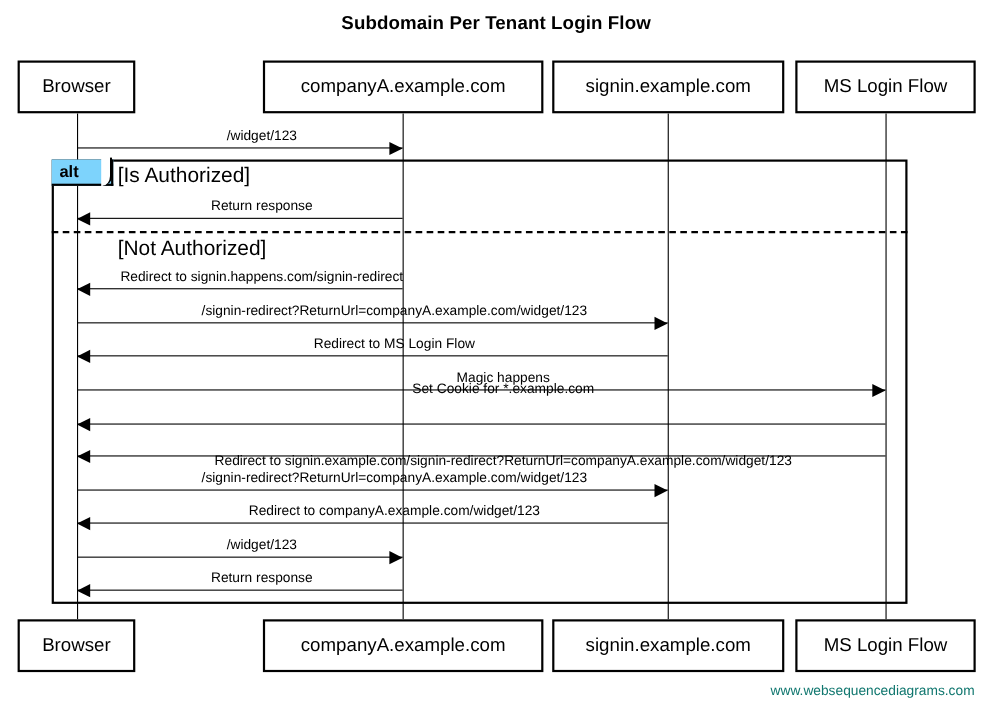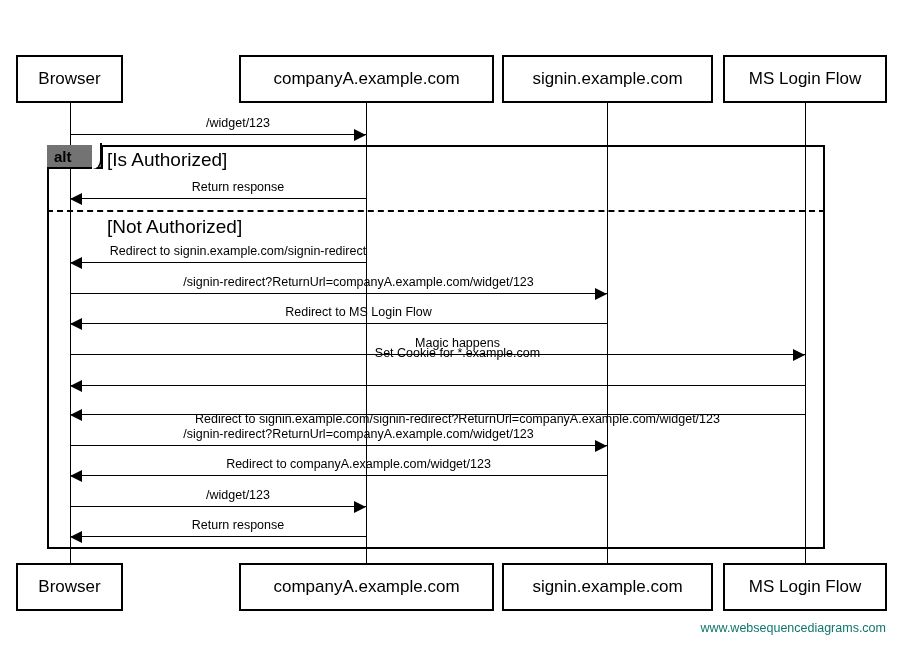--- a/index.html
+++ b/index.html
@@ -58,21 +58,21 @@
     border: 2px solid #000;
     background: transparent;
     z-index: 2;
   }
   .alt-tag {
     position: absolute;
     box-sizing: border-box;
     border: 2px solid #000;
     border-top: none;
     border-left: none;
-    background: #737373;
+    background: #7dd3fc;
     font-size: 15px;
     font-weight: bold;
     display: flex;
     align-items: center;
     padding-left: 7px;
     z-index: 6;
   }
   .alt-tag-notch {
     position: absolute;
     right: -1px;
@@ -140,20 +140,21 @@
     font-size: 12.5px;
     color: #0f766e;
     white-space: nowrap;
   }
 </style>
 </head>
 <body>
 
 <div id="canvas">
 
+  <div class="diagram-title">Subdomain Per Tenant Login Flow</div>
 
   <div id="layers">
       <div class="lifeline" style="left: 70px; top: 103px; height: 460px;"></div>
       <div class="lifeline" style="left: 366px; top: 103px; height: 460px;"></div>
       <div class="lifeline" style="left: 607px; top: 103px; height: 460px;"></div>
       <div class="lifeline" style="left: 805px; top: 103px; height: 460px;"></div>
       <div class="alt-frame" style="left: 47px; top: 145px; width: 778px; height: 404px;"></div>
       <div class="alt-tag" style="left: 47px; top: 145px; width: 56px; height: 24px;">
         <span>alt</span>
         <div class="alt-tag-notch"></div>
@@ -162,21 +163,21 @@
       <div class="alt-divider" style="left: 47px; top: 210px; width: 778px;"></div>
       <div class="alt-condition" style="left: 107px; top: 216px;">[Not Authorized]</div>
       <div class="msg-line" style="left: 70px; top: 134px; width: 296px;"></div>
       <div class="arrowhead right" style="left: 354px; top: 129px;"></div>
       <div class="msg-label" style="left: 70px; top: 116px; width: 296px;">/widget/123</div>
       <div class="msg-line" style="left: 70px; top: 198px; width: 296px;"></div>
       <div class="arrowhead left" style="left: 70px; top: 193px;"></div>
       <div class="msg-label" style="left: 70px; top: 180px; width: 296px;">Return response</div>
       <div class="msg-line" style="left: 70px; top: 262px; width: 296px;"></div>
       <div class="arrowhead left" style="left: 70px; top: 257px;"></div>
-      <div class="msg-label" style="left: 70px; top: 244px; width: 296px;">Redirect to signin.example.com/signin-redirect</div>
+      <div class="msg-label" style="left: 70px; top: 244px; width: 296px;">Redirect to signin.happens.com/signin-redirect</div>
       <div class="msg-line" style="left: 70px; top: 293px; width: 537px;"></div>
       <div class="arrowhead right" style="left: 595px; top: 288px;"></div>
       <div class="msg-label" style="left: 70px; top: 275px; width: 537px;">/signin-redirect?ReturnUrl=companyA.example.com/widget/123</div>
       <div class="msg-line" style="left: 70px; top: 323px; width: 537px;"></div>
       <div class="arrowhead left" style="left: 70px; top: 318px;"></div>
       <div class="msg-label" style="left: 70px; top: 305px; width: 537px;">Redirect to MS Login Flow</div>
       <div class="msg-line" style="left: 70px; top: 354px; width: 735px;"></div>
       <div class="arrowhead right" style="left: 793px; top: 349px;"></div>
       <div class="msg-label" style="left: 70px; top: 336px; width: 735px;">Magic happens</div>
       <div class="msg-line" style="left: 70px; top: 385px; width: 735px;"></div>

